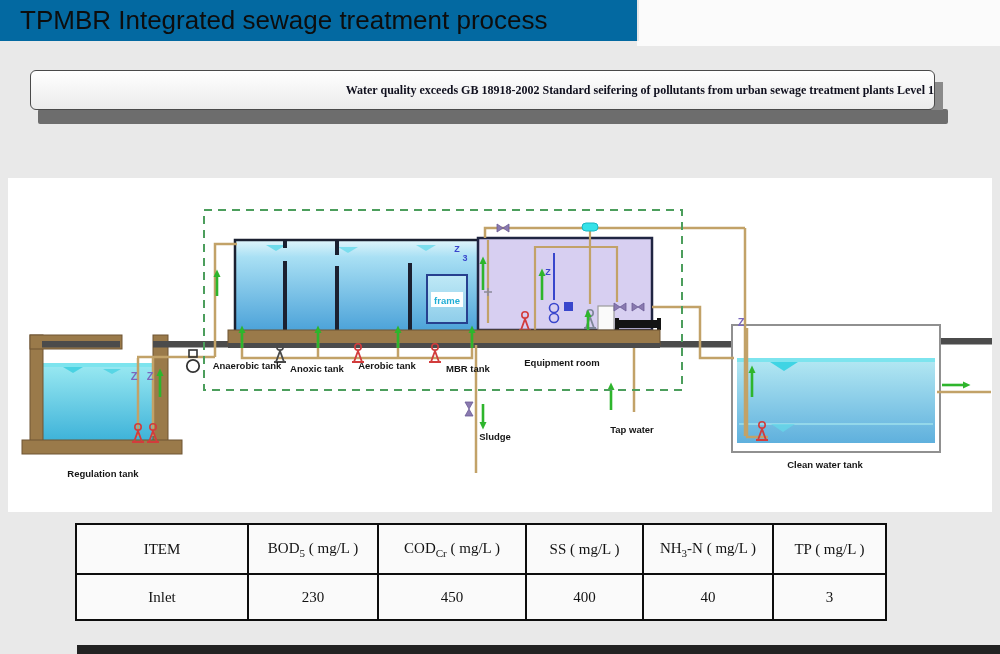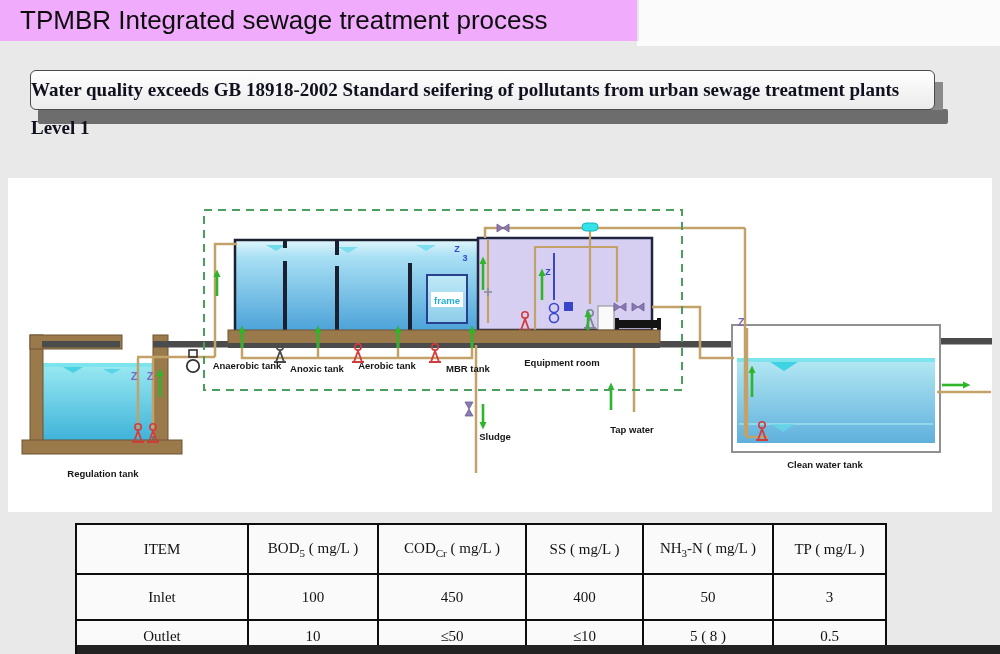--- a/index.html
+++ b/index.html
@@ -1,24 +1,24 @@
 <!DOCTYPE html>
 <html><head>
 <meta charset="utf-8">
 <style>
   html,body{margin:0;padding:0;}
   body{background:#d8d8d8;font-family:"Liberation Sans",sans-serif;}
   .slide{position:relative;width:1000px;height:654px;background:#e9e9e9;overflow:hidden;}
   .top-right-white{position:absolute;left:637px;top:0;width:363px;height:46px;background:#fbfbfb;}
-  .title-bar{position:absolute;left:0;top:0;width:637px;height:41px;background:#f0abfc;border-right:2px solid #e6e6e6;}
+  .title-bar{position:absolute;left:0;top:0;width:637px;height:41px;background:#0369a1;border-right:2px solid #e6e6e6;}
   .title-bar span{display:block;padding-left:20px;line-height:41px;font-size:26px;color:#0d0d0d;letter-spacing:0px;font-family:"Liberation Sans",sans-serif;}
   .subtitle-shadow{position:absolute;left:38px;top:109px;width:910px;height:15px;background:#6d6d6d;border-radius:2px;}
   .subtitle-side-shadow{position:absolute;left:931px;top:82px;width:12px;height:28px;background:#8a8a8a;}
   .subtitle-box{position:absolute;left:30px;top:70px;width:903px;height:38px;background:linear-gradient(#ffffff,#ebebeb);border:1px solid #4a4a4a;border-radius:6px;}
-  .subtitle-box span{display:block;text-align:left;line-height:38px;font-size:19px;font-weight:bold;color:#10101e;font-family:"Liberation Serif",serif;}
+  .subtitle-box span{display:block;text-align:right;line-height:38px;font-size:12px;font-weight:bold;color:#10101e;font-family:"Liberation Serif",serif;}
   .diagram-panel{position:absolute;left:8px;top:178px;width:984px;height:334px;background:#ffffff;}
   .data-table-wrap{position:absolute;left:75px;top:523px;}
   table.data{border-collapse:collapse;background:#fafafa;font-family:"Liberation Serif",serif;color:#121212;}
   table.data td,table.data th{border:2px solid #0d0d0d;text-align:center;font-weight:normal;font-size:15px;padding:0;}
   table.data sub{font-size:11px;}
   .bottom-strip{position:absolute;left:77px;top:645px;width:923px;height:9px;background:#222222;}
   svg text.lbl{font-family:"Liberation Sans",sans-serif;font-weight:bold;font-size:9.5px;fill:#161616;text-anchor:middle;}
   svg text.zval{font-family:"Liberation Sans",sans-serif;font-weight:bold;font-size:11px;fill:#7a68bc;text-anchor:middle;}
   svg text.zblue{font-family:"Liberation Sans",sans-serif;font-weight:bold;font-size:9px;fill:#3946cc;text-anchor:middle;}
   svg text.frametxt{font-family:"Liberation Sans",sans-serif;font-weight:bold;font-size:9.5px;fill:#22aed6;text-anchor:middle;}
@@ -261,33 +261,25 @@
           <tr style="height:50px">
         <th><span>ITEM</span></th>
         <th><span>BOD</span><sub>5</sub><span> ( mg/L )</span></th>
         <th><span>COD</span><sub>Cr</sub><span> ( mg/L )</span></th>
         <th><span>SS</span><span> ( mg/L )</span></th>
         <th><span>NH</span><sub>3</sub><span>-N ( mg/L )</span></th>
         <th><span>TP</span><span> ( mg/L )</span></th>
       </tr>
       <tr style="height:46px">
         <td>Inlet</td>
-        <td>100</td>
+        <td>230</td>
         <td>450</td>
         <td>400</td>
-        <td>50</td>
+        <td>40</td>
         <td>3</td>
-      </tr>
-      <tr style="height:33px">
-        <td>Outlet</td>
-        <td>10</td>
-        <td>≤50</td>
-        <td>≤10</td>
-        <td>5 ( 8 )</td>
-        <td>0.5</td>
       </tr>
     </tbody>
       </table>
   </div>
 
   <div class="bottom-strip"></div>
 
 </div>
 
 </body></html>

